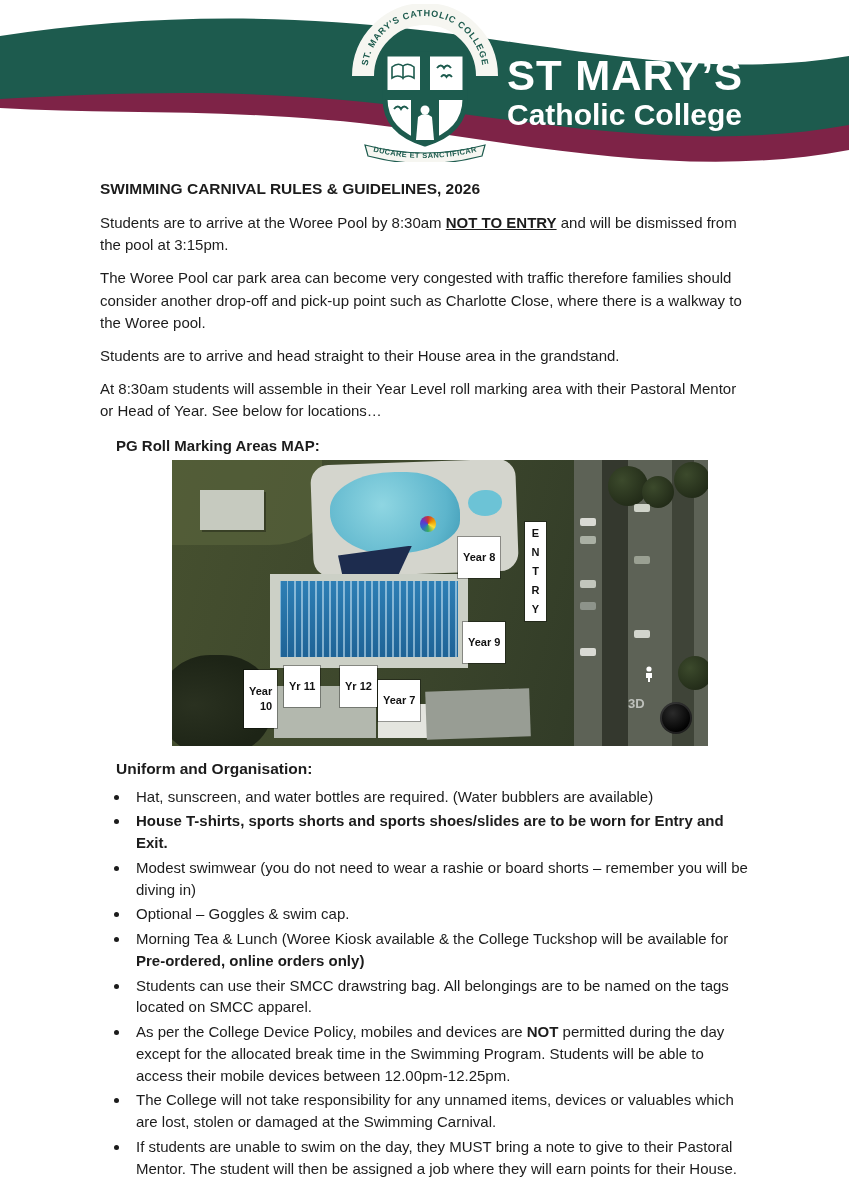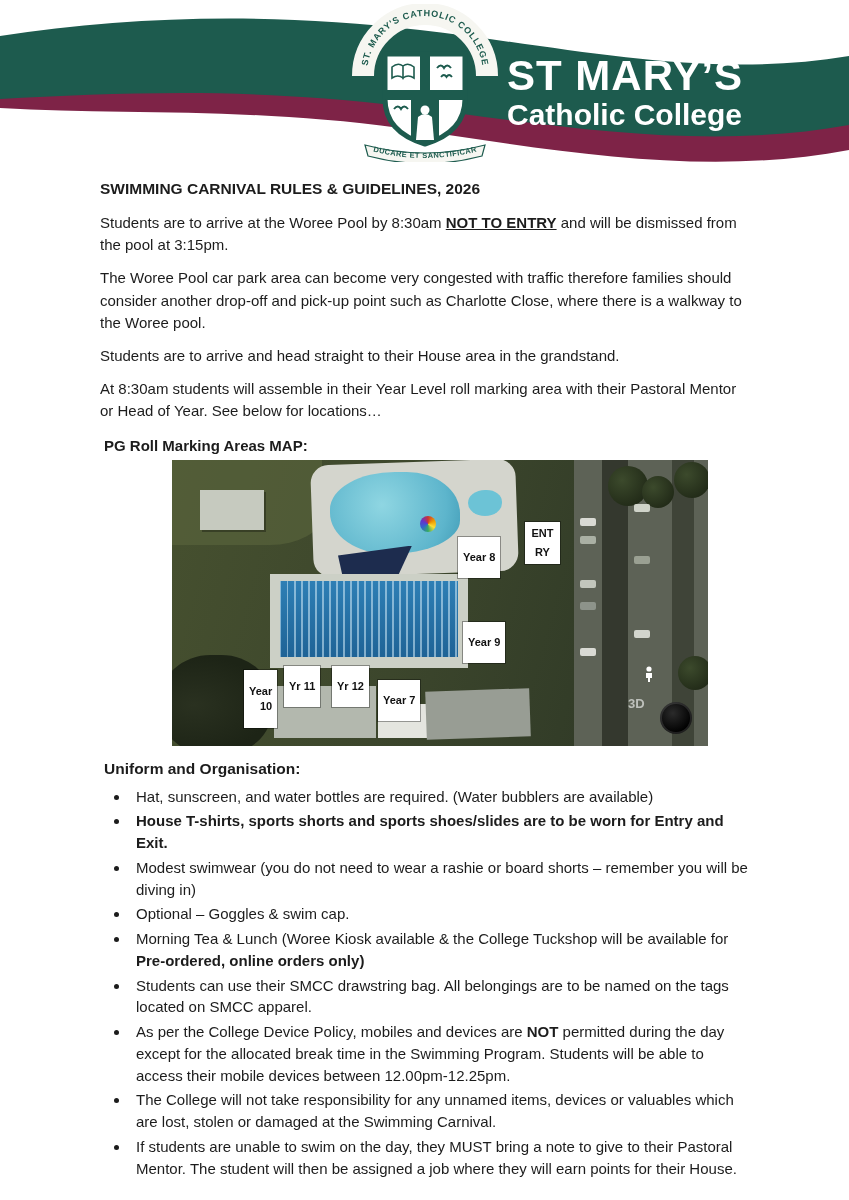--- a/index.html
+++ b/index.html
@@ -13,21 +13,21 @@
   .hdr-title1{position:absolute;left:507px;top:52px;font-size:42px;font-weight:bold;color:#fff;letter-spacing:1px;white-space:nowrap}
   .hdr-title2{position:absolute;left:507px;top:98px;font-size:30px;font-weight:bold;color:#fff;white-space:nowrap}
   .crest{position:absolute;left:341px;top:4px;width:168px;height:158px}
 
   
   .content{padding:6px 100px 0}
   .doc-title{font-weight:bold;font-size:15.5px;margin:12px 0 14px}
   .paras p{font-size:15px;line-height:1.48;margin-bottom:11px}
   .b{font-weight:bold}
   .u{text-decoration:underline}
-  .sec-h{font-weight:bold;font-size:15px;margin:14px 4px 6px}
+  .sec-h{font-weight:bold;font-size:15px;margin:14px 16px 6px}
 
   
   .map{position:relative;width:536px;height:286px;margin:4px 0 10px 72px;overflow:hidden;
        background:linear-gradient(105deg,#46502f,#3c462c 45%,#333d28 75%,#2c3424)}
   .map .abs{position:absolute}
   .m-grass{left:0;top:0;width:150px;height:85px;background:#59643c;opacity:.65;border-radius:0 0 35% 0}
   .m-building{left:28px;top:30px;width:64px;height:40px;background:#c6cabf;box-shadow:2px 2px 0 rgba(0,0,0,.3)}
   .m-deck{left:140px;top:2px;width:205px;height:112px;background:#d4d5cd;border-radius:18px;transform:rotate(-2deg)}
   .m-leisure{left:158px;top:12px;width:130px;height:82px;border-radius:55% 45% 60% 50%/50% 55% 45% 55%;
              background:radial-gradient(circle at 40% 40%,#8fd6e2,#5db5cc 70%,#3f9ab5)}
@@ -44,21 +44,21 @@
   .m-roofC{left:254px;top:230px;width:104px;height:48px;background:#989d94;transform:rotate(-2deg)}
   .m-carpark{left:402px;top:0;width:134px;height:286px;background:#5d6256}
   .m-road1{left:430px;top:0;width:26px;height:286px;background:#34382e}
   .m-road2{left:500px;top:0;width:22px;height:286px;background:#3f4438}
   .m-veg{left:-12px;top:195px;width:112px;height:100px;border-radius:45%;
          background:radial-gradient(ellipse at 30% 50%,#2a3120,#1d2416 70%)}
   .tree{border-radius:50%;background:radial-gradient(circle at 35% 35%,#3c4a2c,#222b18 75%)}
   .car{height:8px;width:16px;border-radius:2px}
   .ml{position:absolute;background:#fff;color:#111;font-size:11px;font-weight:bold;line-height:13px;
       padding:14px 5px;box-shadow:0 0 0 1px rgba(0,0,0,.35);white-space:nowrap}
-  .ml-entry{width:35px;white-space:normal;word-break:break-all;text-align:center;line-height:19px;padding:2px 4px}
+  .ml-entry{width:21px;white-space:normal;word-break:break-all;text-align:center;line-height:19px;padding:2px 4px}
   .ml-year10{text-align:right;line-height:15px}
   .m-3d{left:456px;top:236px;color:#c8cbc6;font-weight:bold;font-size:13px;opacity:.9}
   .m-globe{left:488px;top:242px;width:32px;height:32px;border-radius:50%;
            background:radial-gradient(circle at 40% 35%,#2b2b2b,#000 70%);box-shadow:inset 0 0 0 2px rgba(255,255,255,.12)}
 
   
   ul.bullets{margin:8px 0 12px;padding-left:30px;list-style:disc}
   ul.bullets li{font-size:15px;line-height:1.45;margin-bottom:3px;padding-left:6px}
 </style>
 </head>
@@ -155,21 +155,21 @@
       <div class="abs car" style="left:462px;top:170px;background:#d2d5cd"></div>
 
       <div class="ml" style="left:286px;top:77px">Year 8</div>
       <div class="ml ml-entry" style="left:353px;top:62px">ENTRY</div>
       <div class="ml" style="left:291px;top:162px">Year 9</div>
       <div class="ml ml-year10" style="left:72px;top:210px">
         <span style="display:block">Year</span>
         <span style="display:block">10</span>
       </div>
       <div class="ml" style="left:112px;top:206px">Yr 11</div>
-      <div class="ml" style="left:160px;top:206px">Yr 12</div>
+      <div class="ml" style="left:168px;top:206px">Yr 12</div>
       <div class="ml" style="left:206px;top:220px">Year 7</div>
 
       <svg class="abs" style="left:472px;top:206px" width="10" height="17">
         <circle cx="5" cy="3" r="2.6" fill="#ffffff"></circle>
         <path d="M2,7 h6 v5 h-2 v4 h-2 v-4 h-2 z" fill="#ffffff"></path>
       </svg>
       <div class="abs m-3d">3D</div>
       <div class="abs m-globe"></div>
     </div>
 

